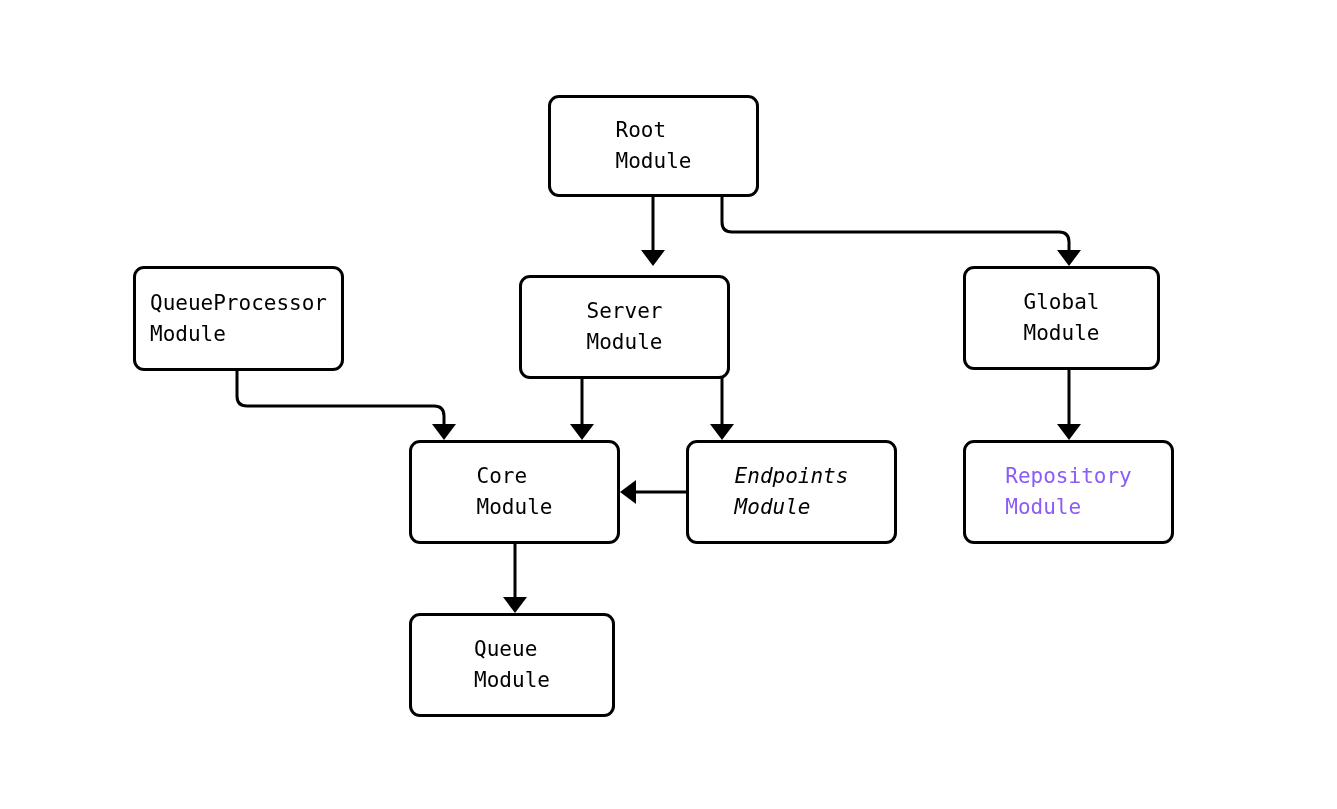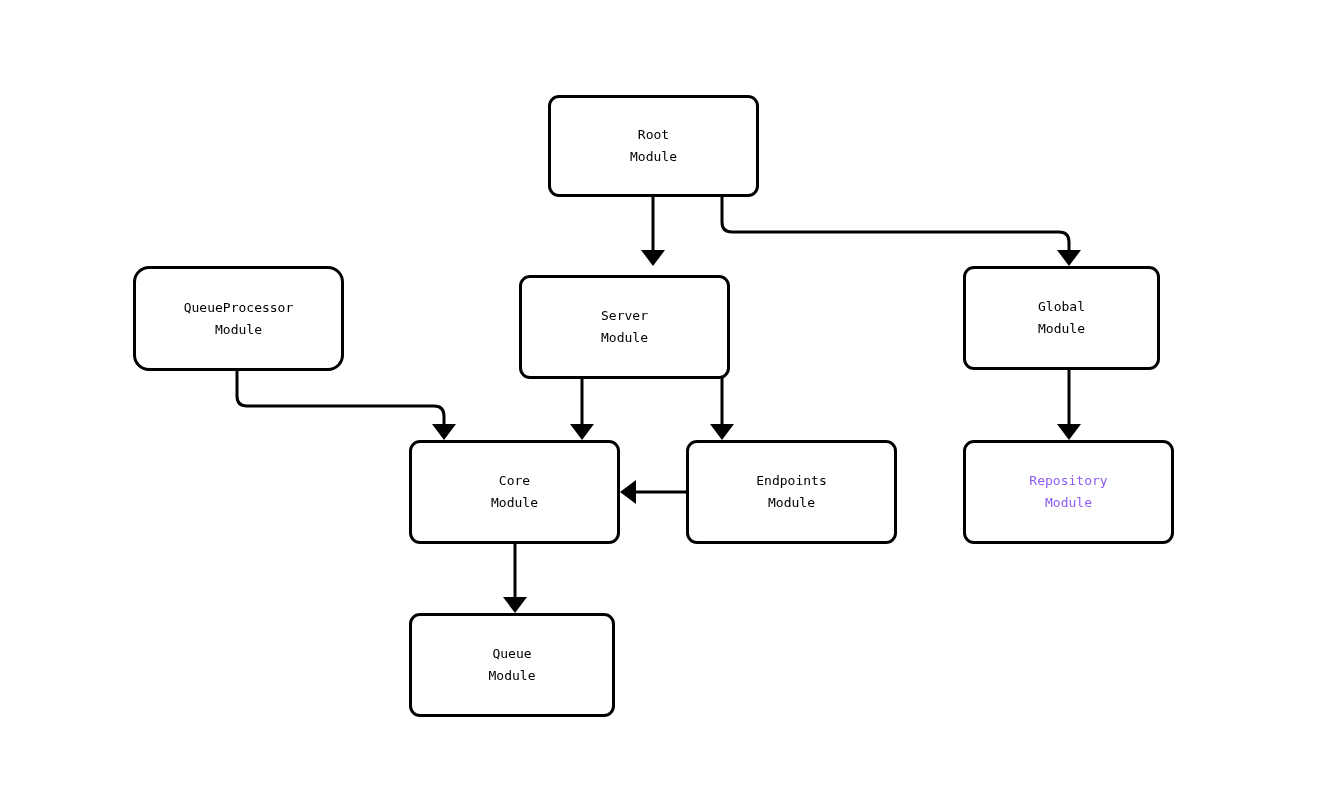--- a/index.html
+++ b/index.html
@@ -32,24 +32,23 @@
     background: #ffffff;
     border: 3px solid #000000;
     border-radius: 11px;
     display: flex;
     align-items: center;
     justify-content: center;
     z-index: 2;
   }
   .node-label {
     font-family: "DejaVu Sans Mono", "Liberation Mono", monospace;
-    font-size: 13px;
-    line-height: 22px;
+    font-size: 21px;
+    line-height: 31px;
     color: #000000;
-    text-align: center;
     white-space: pre-line;
     letter-spacing: 0px;
     user-select: none;
   }
 </style>
 </head>
 <body>
 
 <div id="diagram-canvas" style="width: 1337px; height: 809px; background: rgb(255, 255, 255);">
 
@@ -69,38 +68,38 @@
       <path d="M 686 492 L 632 492" fill="none" stroke="#000000" stroke-width="3" stroke-linecap="butt" stroke-linejoin="round"></path>
       <polygon points="620,492 636,480 636,504" fill="#000000"></polygon>
       <path d="M 515 544 L 515 605" fill="none" stroke="#000000" stroke-width="3" stroke-linecap="butt" stroke-linejoin="round"></path>
       <polygon points="515,613 503,597 527,597" fill="#000000"></polygon>
     </svg>
 
 <div class="node" style="left: 548px; top: 95px; width: 211px; height: 102px; border-width: 3px; border-color: rgb(0, 0, 0); border-radius: 11px;">
       <div class="node-label" style="color: rgb(0, 0, 0);">Root
 Module</div>
     </div>
-    <div class="node" style="left: 133px; top: 266px; width: 211px; height: 105px; border-width: 3px; border-color: rgb(0, 0, 0); border-radius: 16px;">
+    <div class="node" style="left: 133px; top: 266px; width: 211px; height: 105px; border-width: 3px; border-color: rgb(0, 0, 0); border-radius: 11px;">
       <div class="node-label" style="color: rgb(0, 0, 0);">QueueProcessor
 Module</div>
     </div>
     <div class="node" style="left: 519px; top: 266px; width: 211px; height: 104px; border-width: 3px; border-color: rgb(0, 0, 0); border-radius: 11px; margin-top: 9px;">
       <div class="node-label" style="color: rgb(0, 0, 0);">Server
 Module</div>
     </div>
     <div class="node" style="left: 963px; top: 266px; width: 197px; height: 104px; border-width: 3px; border-color: rgb(0, 0, 0); border-radius: 11px;">
       <div class="node-label" style="color: rgb(0, 0, 0);">Global
 Module</div>
     </div>
     <div class="node" style="left: 409px; top: 440px; width: 211px; height: 104px; border-width: 3px; border-color: rgb(0, 0, 0); border-radius: 11px;">
       <div class="node-label" style="color: rgb(0, 0, 0);">Core
 Module</div>
     </div>
     <div class="node" style="left: 686px; top: 440px; width: 211px; height: 104px; border-width: 3px; border-color: rgb(0, 0, 0); border-radius: 11px;">
-      <div class="node-label" style="color: rgb(0, 0, 0);">Endpoints
+      <div class="node-label" style="color: rgb(0, 0, 0); font-style: italic;">Endpoints
 Module</div>
     </div>
     <div class="node" style="left: 963px; top: 440px; width: 211px; height: 104px; border-width: 3px; border-color: rgb(0, 0, 0); border-radius: 11px;">
       <div class="node-label" style="color: #8b5cf6;">Repository
 Module</div>
     </div>
     <div class="node" style="left: 409px; top: 613px; width: 206px; height: 104px; border-width: 3px; border-color: rgb(0, 0, 0); border-radius: 11px;">
       <div class="node-label" style="color: rgb(0, 0, 0);">Queue
 Module</div>
     </div>

